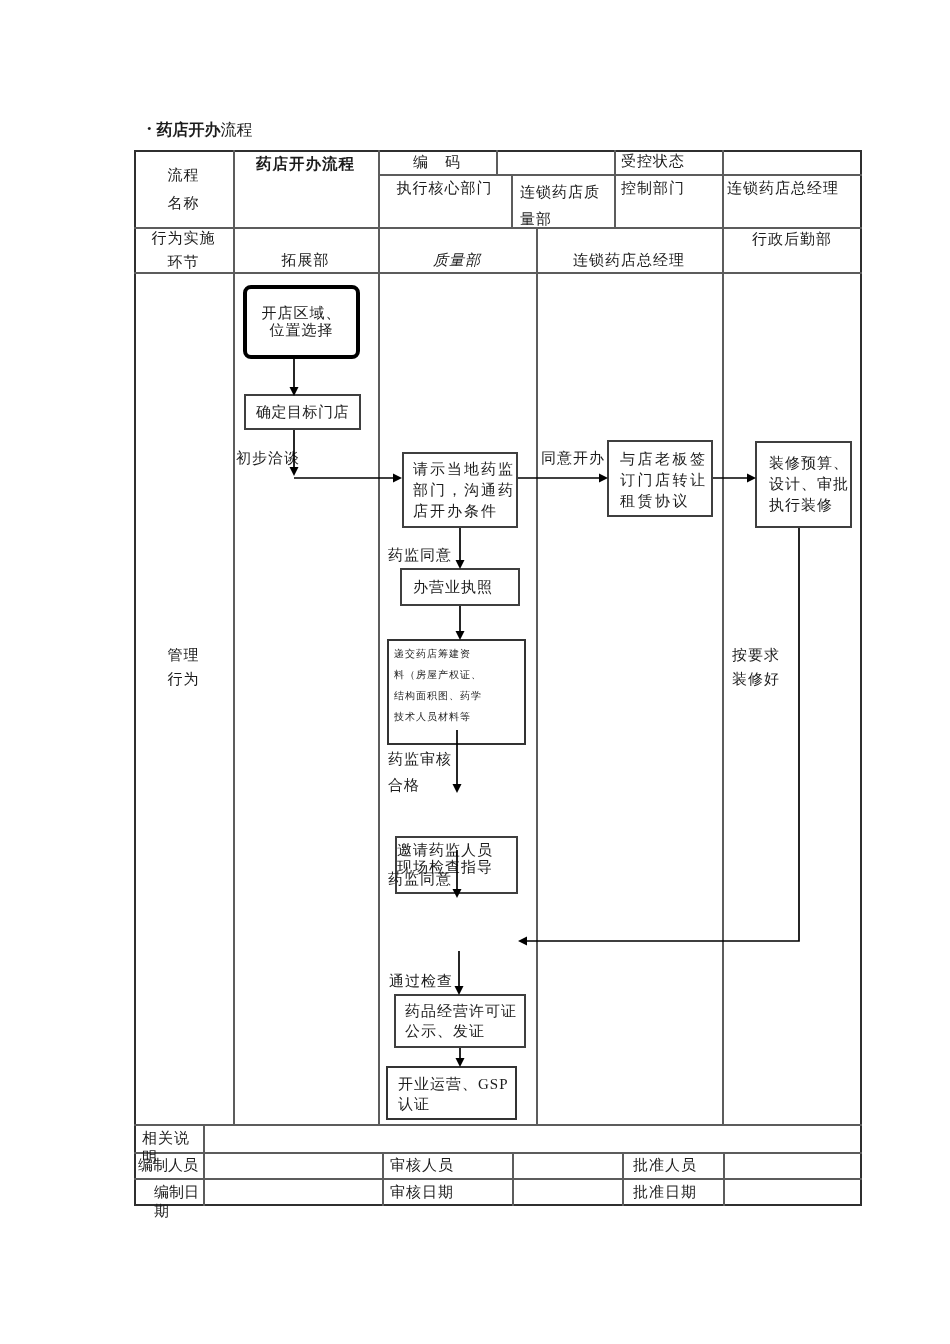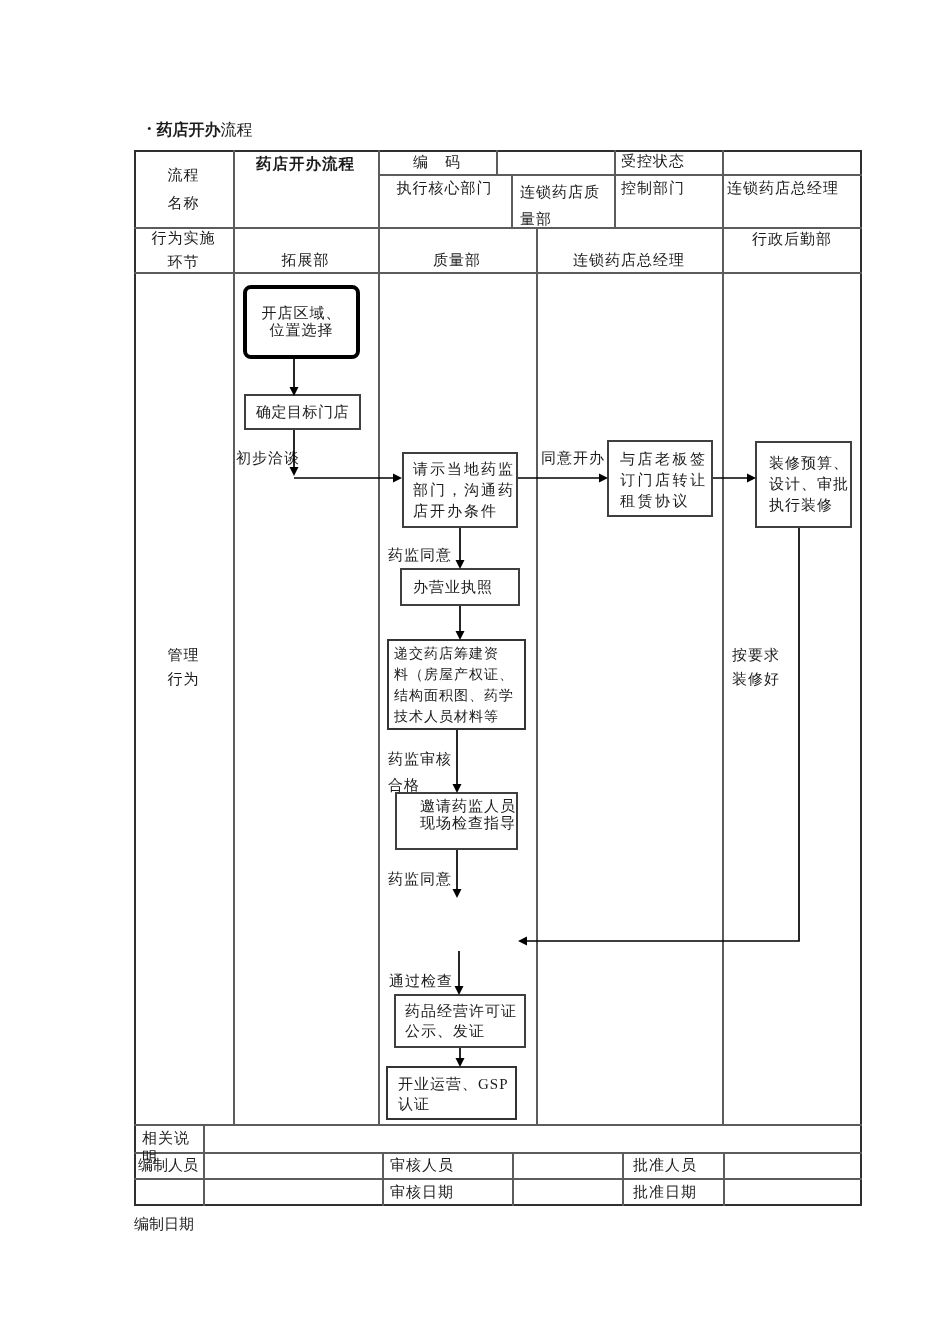--- a/index.html
+++ b/index.html
@@ -64,45 +64,45 @@
   <div class="cell" style="left:722px;top:150px;width:140px;height:24px;"></div>
   <div class="cell c-top" style="left:378px;top:174px;width:133px;height:53px;padding-top:5px;">执行核心部门</div>
   <div class="cell" style="left:511px;top:174px;width:103px;height:53px;padding:5px 0 0 9px;line-height:27px;">连锁药店质
 量部</div>
   <div class="cell" style="left:614px;top:174px;width:100px;height:53px;padding:5px 0 0 7px;">控制部门</div>
   <div class="cell" style="left:722px;top:174px;width:140px;height:53px;padding:5px 0 0 5px;">连锁药店总经理</div>
 
   <div class="cell c-center" style="left:134px;top:227px;width:99px;height:45px;line-height:24px;">行为实施
 环节</div>
   <div class="cell c-bottom" style="left:233px;top:227px;width:145px;height:45px;padding-bottom:2px;">拓展部</div>
-  <div class="cell c-bottom" style="left:378px;top:227px;width:158px;height:45px;padding-bottom:2px;">质量部</div>
+  <div class="cell c-bottom" style="left:378px;top:227px;width:158px;height:45px;padding-bottom:2px;font-style:italic;">质量部</div>
   <div class="cell c-bottom" style="left:536px;top:227px;width:186px;height:45px;padding-bottom:2px;">连锁药店总经理</div>
   <div class="cell c-top" style="left:722px;top:227px;width:140px;height:45px;padding-top:3px;">行政后勤部</div>
 
   <div class="cell c-center" style="left:134px;top:643px;width:99px;height:48px;line-height:24px;">管理
 行为</div>
 
   <div class="fbox startbox" style="left:243px;top:285px;width:117px;height:74px;">开店区域、
 位置选择</div>
   <div class="fbox c-center" style="left:244px;top:394px;width:117px;height:36px;display:flex;align-items:center;justify-content:center;letter-spacing:0.5px;">确定目标门店</div>
   <div class="fbox" style="left:402px;top:452px;width:116px;height:76px;padding:5px 0 0 9px;letter-spacing:2px;">请示当地药监
 部门，沟通药
 店开办条件</div>
   <div class="fbox" style="left:607px;top:440px;width:106px;height:77px;padding:7px 0 0 11px;letter-spacing:2.5px;">与店老板签
 订门店转让
 租赁协议</div>
   <div class="fbox" style="left:755px;top:441px;width:97px;height:87px;padding:10px 0 0 12px;letter-spacing:1px;">装修预算、
 设计、审批
 执行装修</div>
   <div class="fbox" style="left:400px;top:568px;width:120px;height:38px;display:flex;align-items:center;padding-left:11px;letter-spacing:1px;">办营业执照</div>
-  <div class="fbox" style="left:387px;top:639px;width:139px;height:91px;padding:2px 0 0 5px;font-size:14px;letter-spacing:1px;line-height:21px;border-color:#333;">递交药店筹建资
+  <div class="fbox" style="left:387px;top:639px;width:139px;height:106px;padding:2px 0 0 5px;font-size:10px;letter-spacing:1px;line-height:21px;border-color:#333;">递交药店筹建资
 料（房屋产权证、
 结构面积图、药学
 技术人员材料等</div>
-  <div class="fbox" style="left:395px;top:792px;width:123px;height:58px;padding-top:4px;text-align:right;line-height:17px;letter-spacing:1px;">邀请药监人员
+  <div class="fbox" style="left:395px;top:836px;width:123px;height:58px;padding-top:4px;text-align:left;line-height:17px;letter-spacing:1px;">邀请药监人员
 现场检查指导</div>
   <div class="fbox" style="left:394px;top:994px;width:132px;height:54px;padding:5px 0 0 9px;line-height:20px;letter-spacing:1px;">药品经营许可证
 公示、发证</div>
   <div class="fbox" style="left:386px;top:1066px;width:131px;height:54px;padding:6px 0 0 10px;line-height:20px;letter-spacing:1px;border-color:#333;">开业运营、GSP
 认证</div>
 
   <div class="flabel" style="left:236px;top:446px;">初步洽谈</div>
   <div class="flabel" style="left:541px;top:446px;">同意开办</div>
   <div class="flabel" style="left:388px;top:543px;">药监同意</div>
   <div class="flabel" style="left:388px;top:746px;line-height:26px;">药监审核
@@ -115,21 +115,21 @@
   <div class="cell" style="left:134px;top:1124px;width:69px;height:28px;padding:5px 0 0 8px;">相关说明</div>
   <div class="cell" style="left:203px;top:1124px;width:659px;height:28px;"></div>
 
   <div class="cell" style="left:134px;top:1152px;width:69px;height:26px;padding:4px 0 0 4px;letter-spacing:0;">编制人员</div>
   <div class="cell" style="left:203px;top:1152px;width:179px;height:26px;"></div>
   <div class="cell" style="left:382px;top:1152px;width:130px;height:26px;padding:4px 0 0 8px;">审核人员</div>
   <div class="cell" style="left:512px;top:1152px;width:110px;height:26px;"></div>
   <div class="cell" style="left:622px;top:1152px;width:101px;height:26px;padding:4px 0 0 11px;">批准人员</div>
   <div class="cell" style="left:723px;top:1152px;width:139px;height:26px;"></div>
 
-  <div class="cell" style="left:134px;top:1210px;width:69px;height:40px;padding:5px 0 0 0;letter-spacing:0;">编制日期</div>
+  <div class="cell" style="left:134px;top:1178px;width:69px;height:40px;padding:5px 0 0 20px;letter-spacing:0;">编制日期</div>
   <div class="cell" style="left:203px;top:1178px;width:179px;height:28px;"></div>
   <div class="cell" style="left:382px;top:1178px;width:130px;height:14px;padding:5px 0 0 8px;">审核日期</div>
   <div class="cell" style="left:512px;top:1178px;width:110px;height:28px;"></div>
   <div class="cell" style="left:622px;top:1178px;width:101px;height:26px;padding:5px 0 0 11px;">批准日期</div>
   <div class="cell" style="left:723px;top:1178px;width:139px;height:28px;"></div>
 
   <svg width="950" height="1344" viewBox="0 0 950 1344">
     <g stroke="#000" stroke-width="1.7" fill="none">
       <line x1="294" y1="359" x2="294" y2="387"></line>
       <line x1="294" y1="430" x2="294" y2="467"></line>

